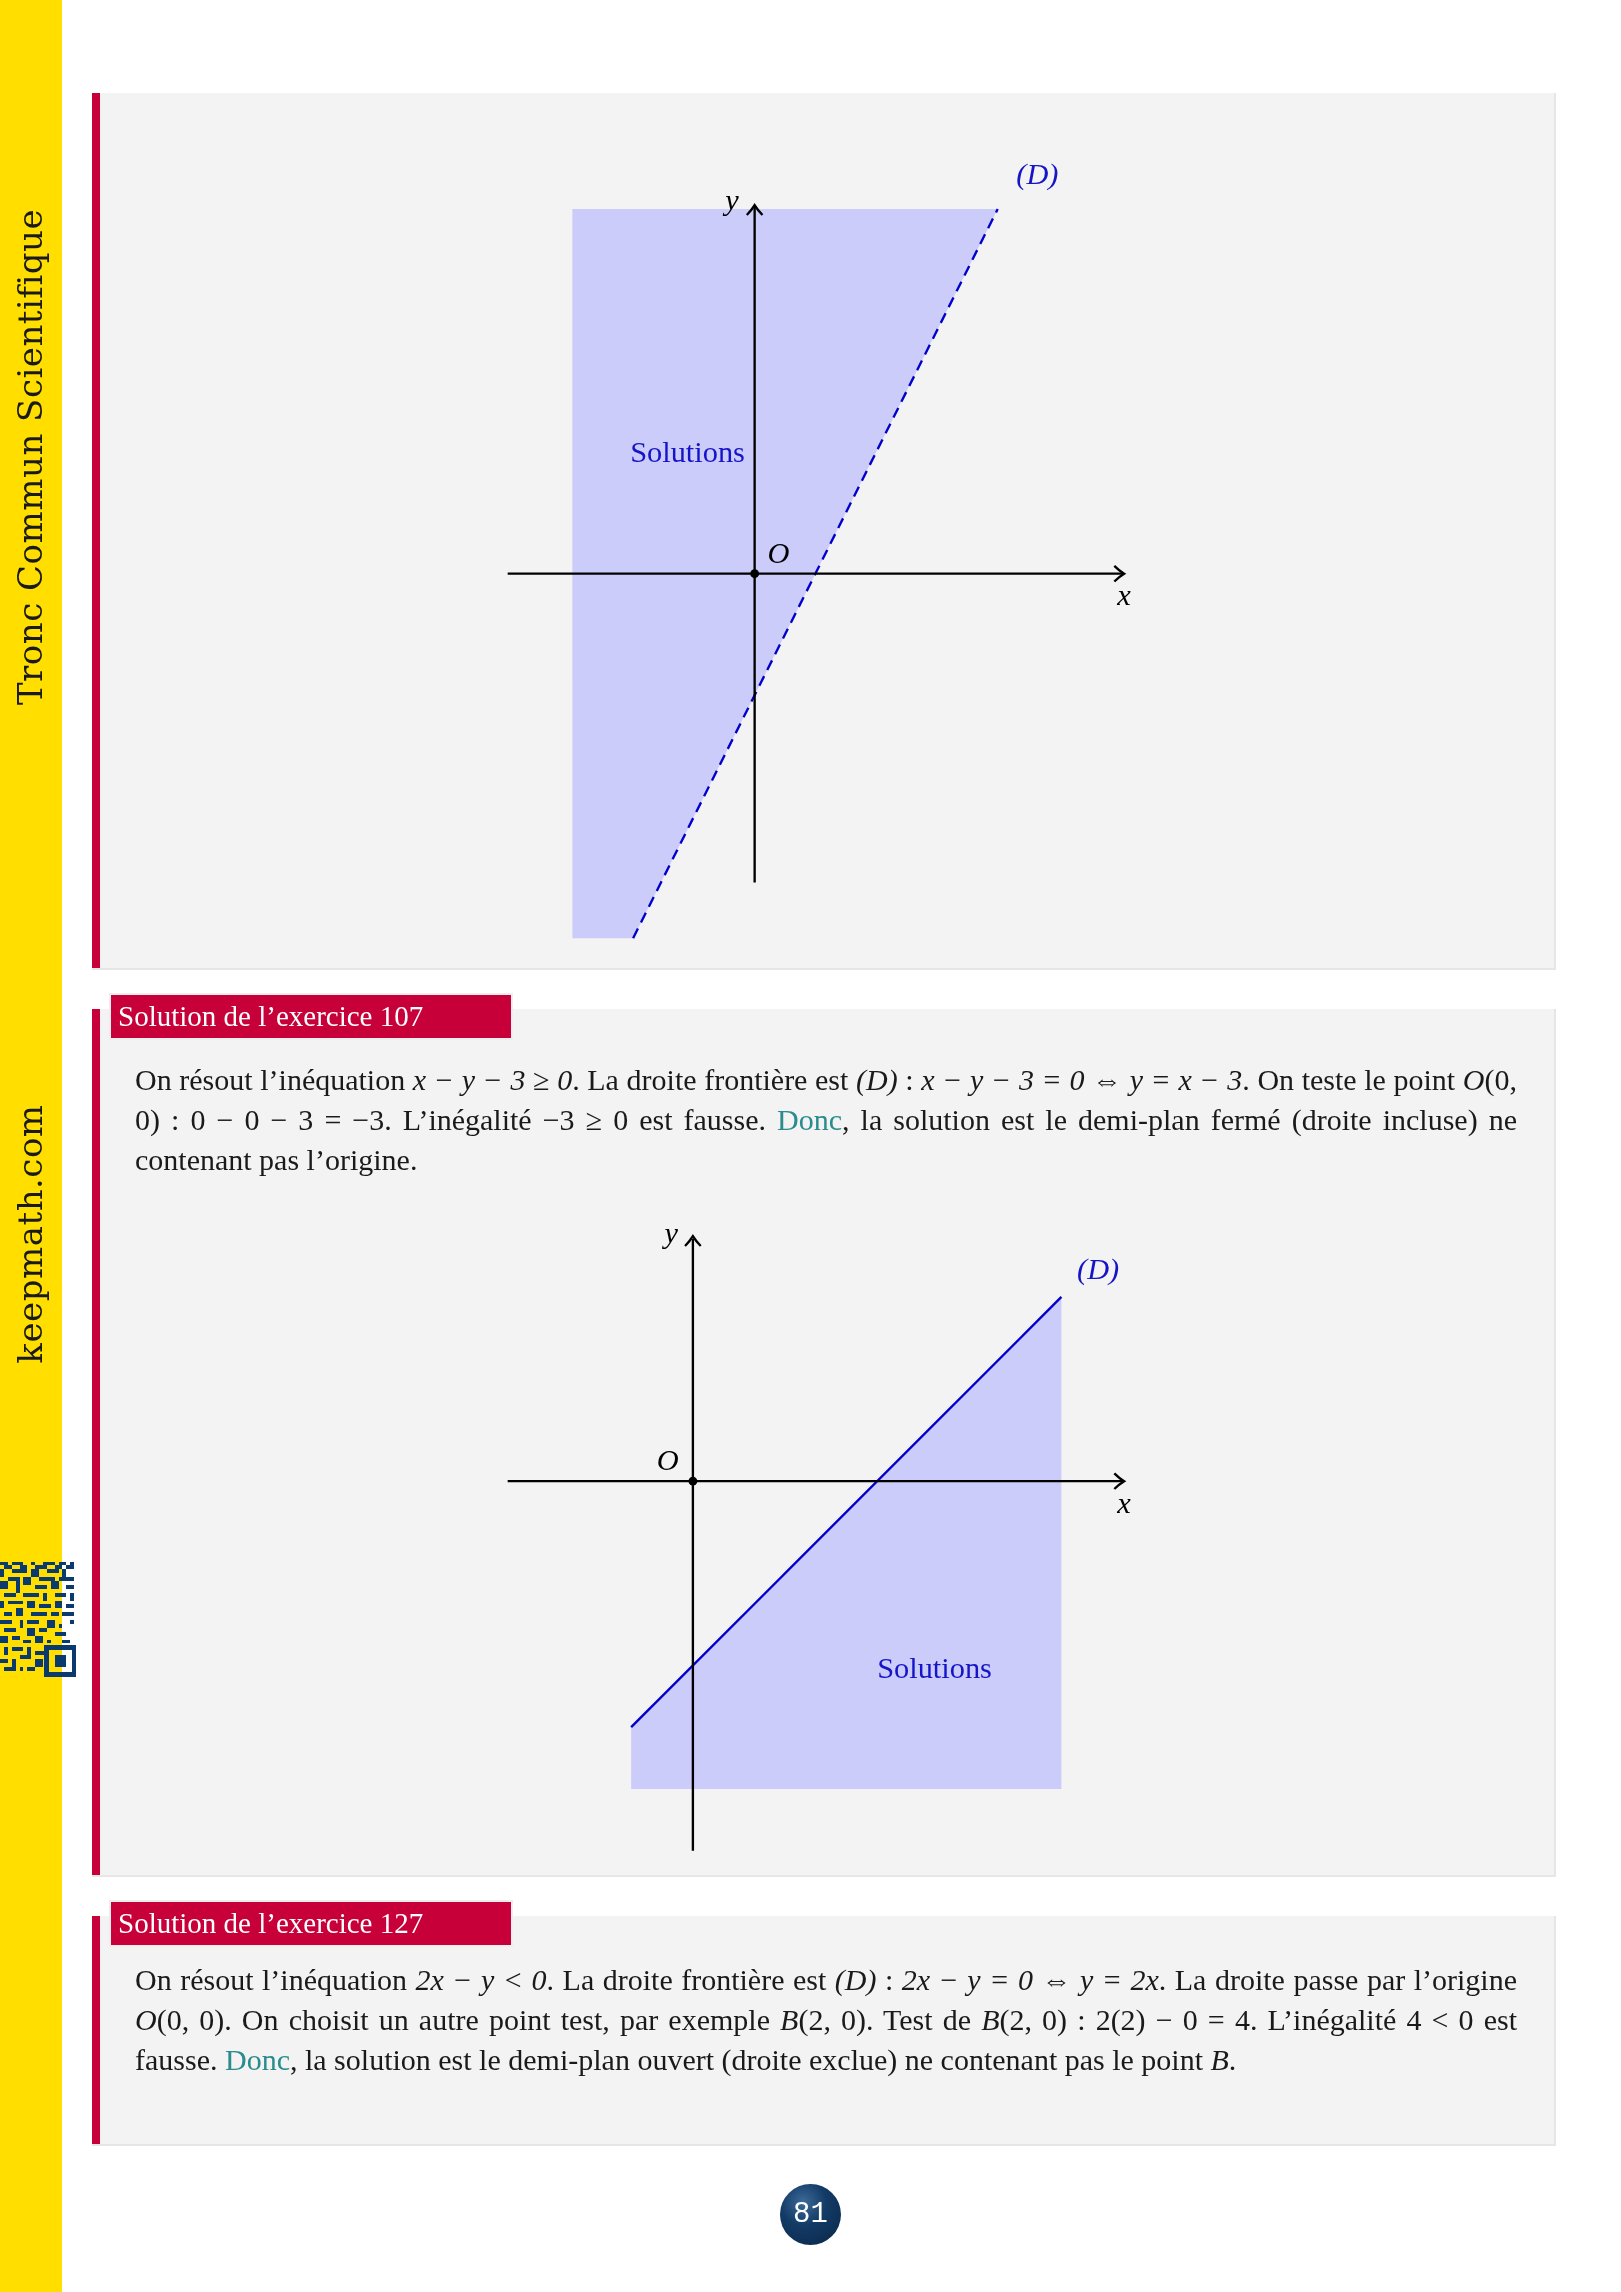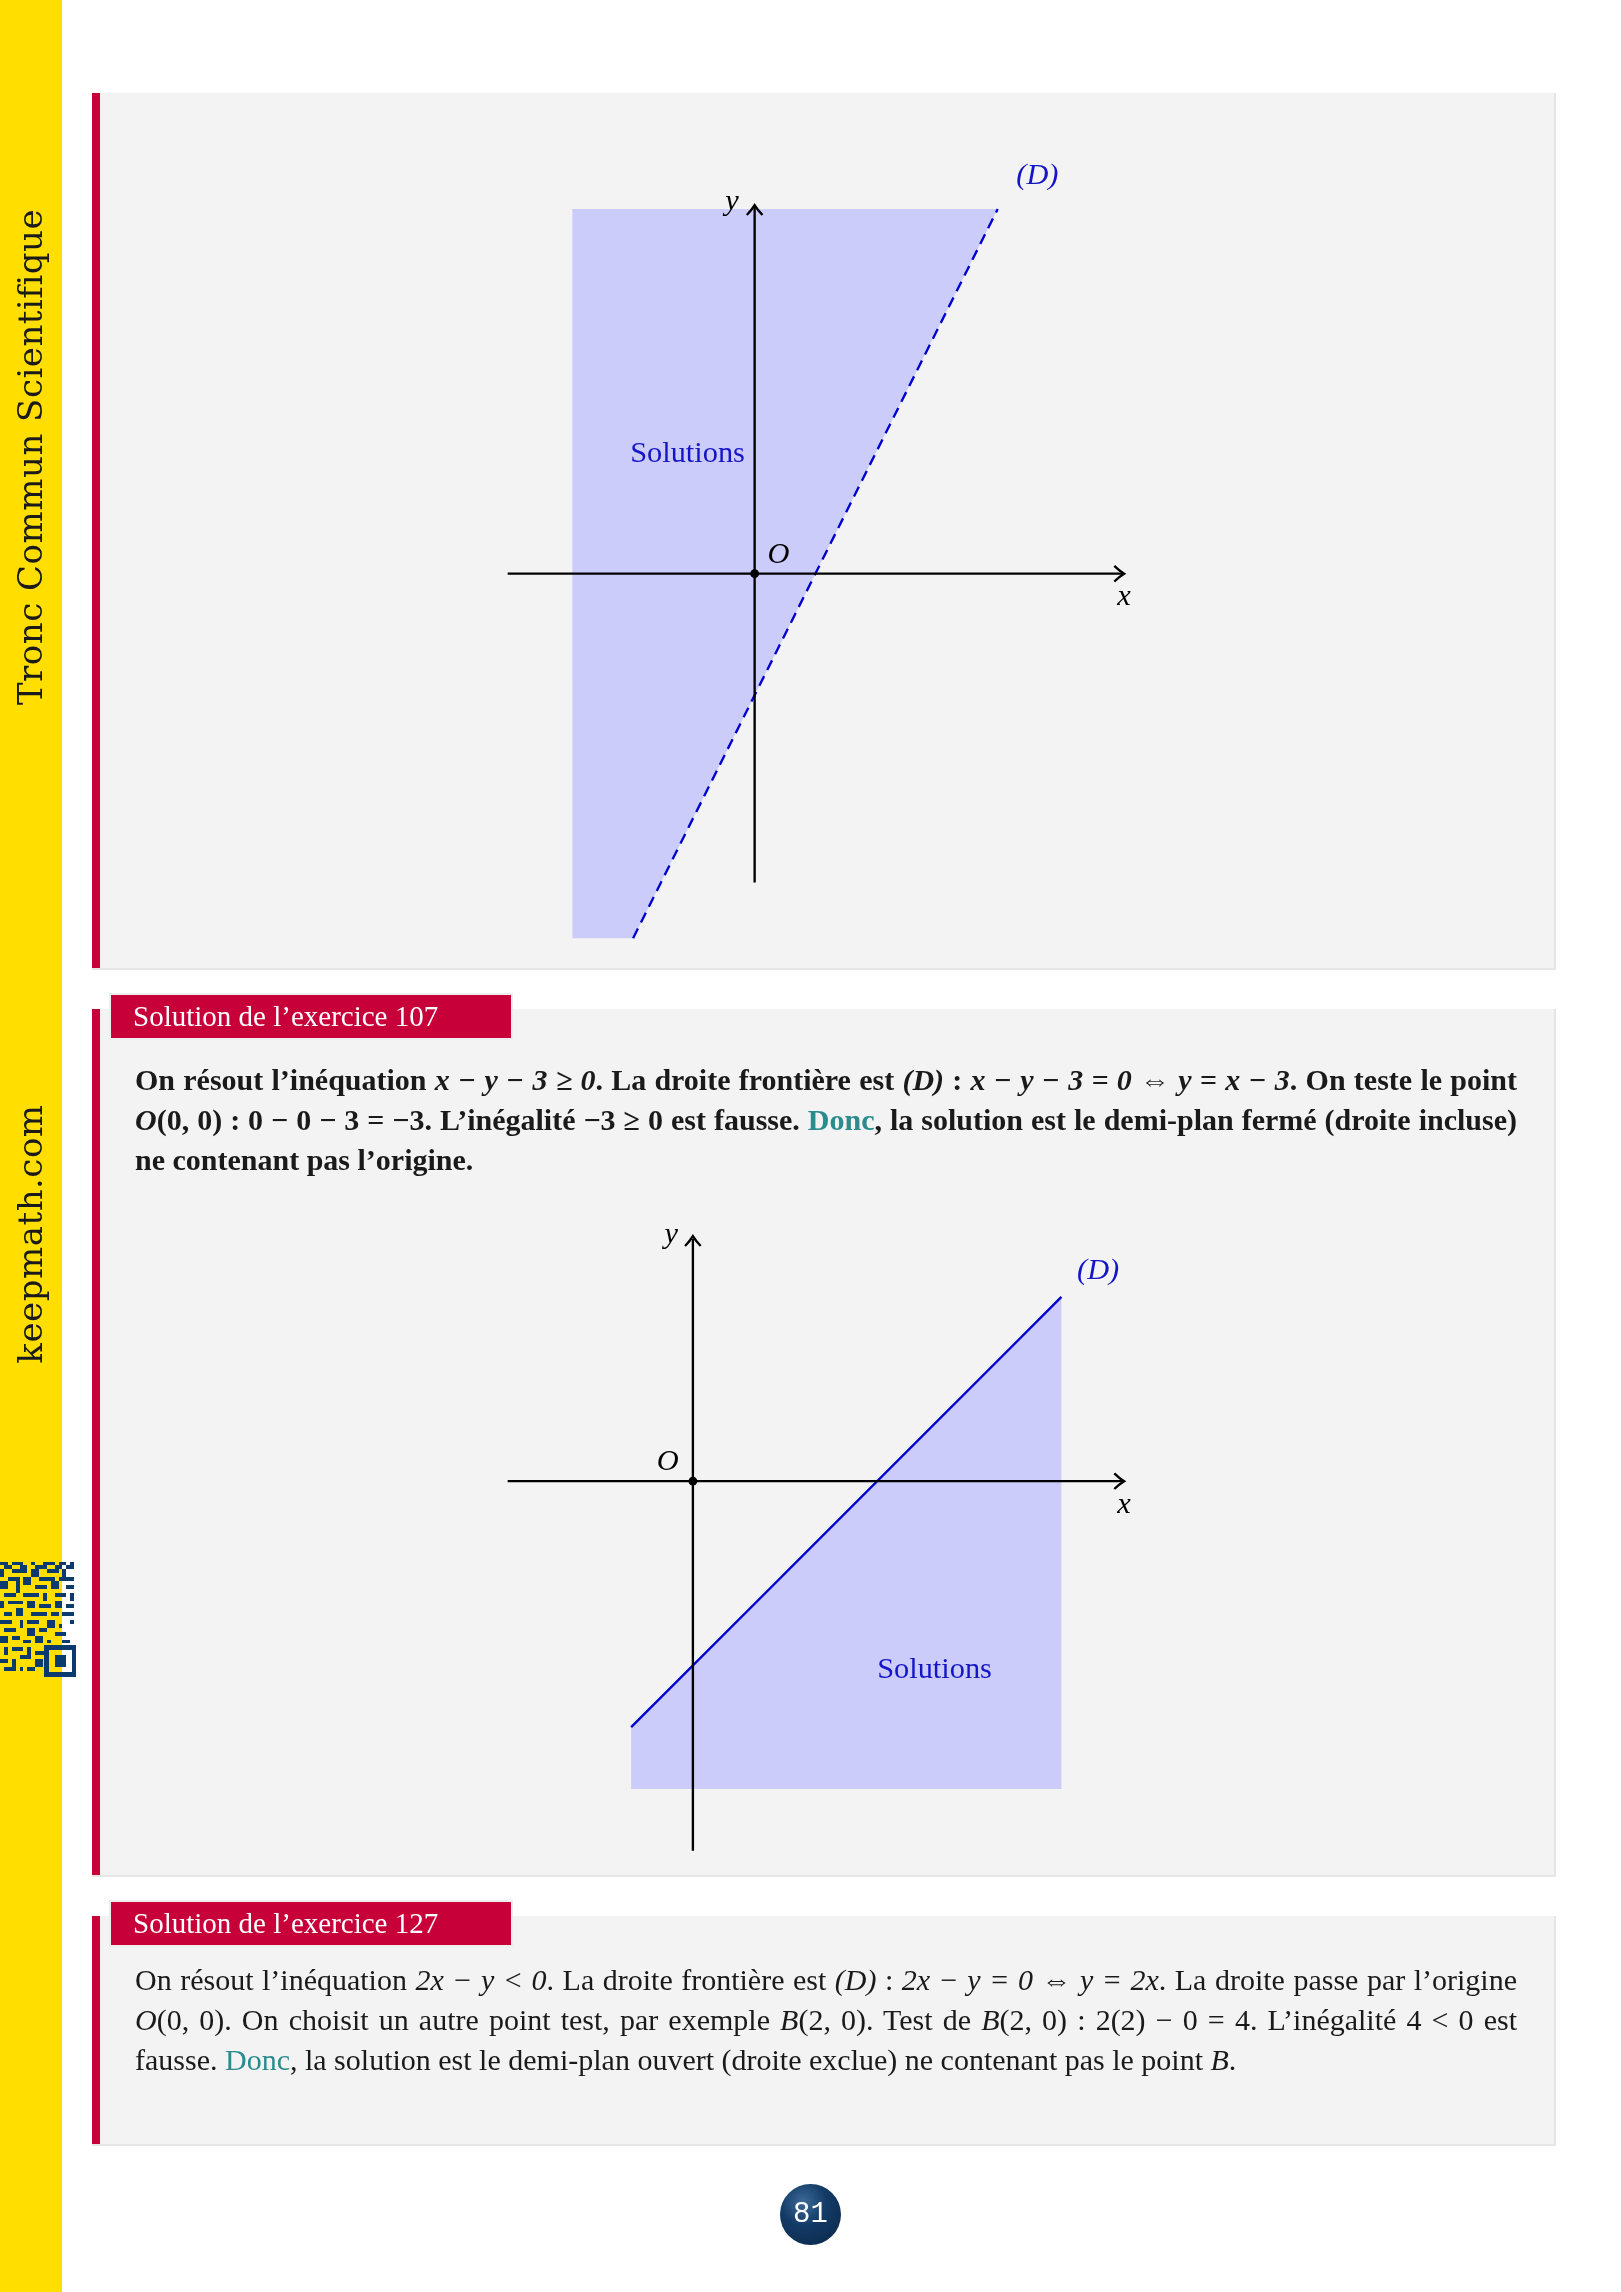--- a/index.html
+++ b/index.html
@@ -30,21 +30,21 @@
     box-sizing: border-box;
   }
   .box::before {
     content: ""; position: absolute; left: 0; top: 0; bottom: 0; width: 7.8px;
     background: #c8003a;
   }
   .box-header {
     position: absolute; left: 111px; width: 400px; height: 43px;
     background: #c8003a; color: #ffffff;
     font-family: "Liberation Serif", "DejaVu Serif", serif;
-    font-size: 29px; line-height: 43px; padding-left: 22px; box-sizing: border-box;
+    font-size: 29px; line-height: 43px; padding-left: 7px; box-sizing: border-box;
     box-shadow: 0 0 0 2px #eeeeee;
   }
   .para {
     position: absolute; left: 135px; width: 1382px;
     font-family: "Liberation Serif", "DejaVu Serif", serif;
     font-size: 30px; line-height: 40px; text-align: justify;
     color: #1a1a1a;
   }
   .para .math { font-style: italic; }
   .para .teal { color: #2a8c8c; }
@@ -154,21 +154,21 @@
   <circle cx="770" cy="585" r="4.5" fill="#000"></circle>
   <text class="lbl" x="643" y="471" font-size="31" fill="#1515c8">Solutions</text>
   <text class="lbl" x="783" y="574" font-size="31" font-style="italic" fill="#000">O</text>
   <text class="lbl" x="1037" y="187" font-size="31" font-style="italic" fill="#1515c8">(D)</text>
   <text class="lbl" x="1140" y="617" font-size="31" font-style="italic" fill="#000">x</text>
   <text class="lbl" x="740" y="214" font-size="31" font-style="italic" fill="#000">y</text>
 </svg>
 
 <div class="box" style="top:1009px; height:868px;"></div>
 <div class="box-header" style="top:995px;">Solution de l’exercice 107</div>
-<div class="para" style="top:1060px;font-weight:bold;">
+<div class="para" style="top:1060px;">
   <span>On résout l’inéquation </span><span class="math">x − y − 3 ≥ 0</span><span>. La droite frontière est </span><span class="math">(D)</span><span> : </span><span class="math">x − y − 3 = 0 ⇔ y = x − 3</span><span>.</span>
   <span>On teste le point </span><span class="math">O</span><span>(0, 0) : 0 − 0 − 3 = −3. L’inégalité −3 ≥ 0 est fausse. </span><span class="teal">Donc</span><span>, la solution est le</span>
   <span>demi-plan fermé (droite incluse) ne contenant pas l’origine.</span>
 </div>
 <svg class="fig" width="1621" height="2293" viewBox="0 0 1654 2339">
 
   <polygon points="644,1762 1083,1323 1083,1825 644,1825" fill="#ccccfa"></polygon>
   <line x1="644" y1="1762" x2="1083" y2="1323" stroke="#0000cc" stroke-width="2.4"></line>
   <line x1="518" y1="1511" x2="1145" y2="1511" stroke="#000" stroke-width="2.4"></line>
   <path d="M1137,1503 Q1142,1508 1147,1511 Q1142,1514 1137,1519" fill="none" stroke="#000" stroke-width="2.4"></path>

